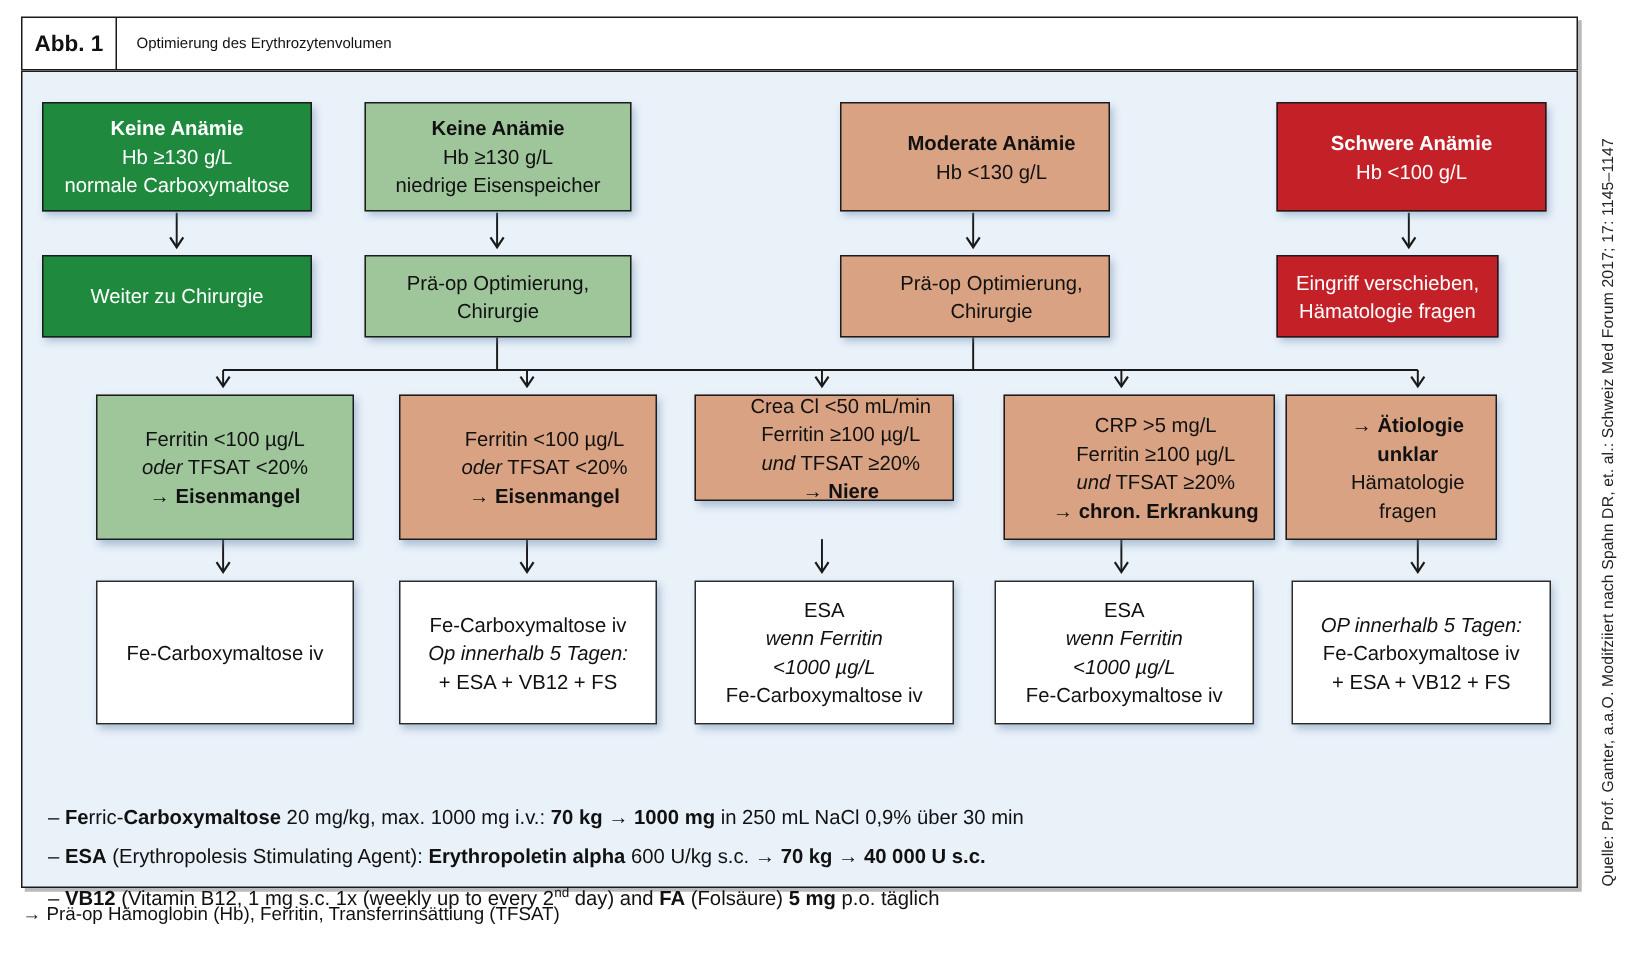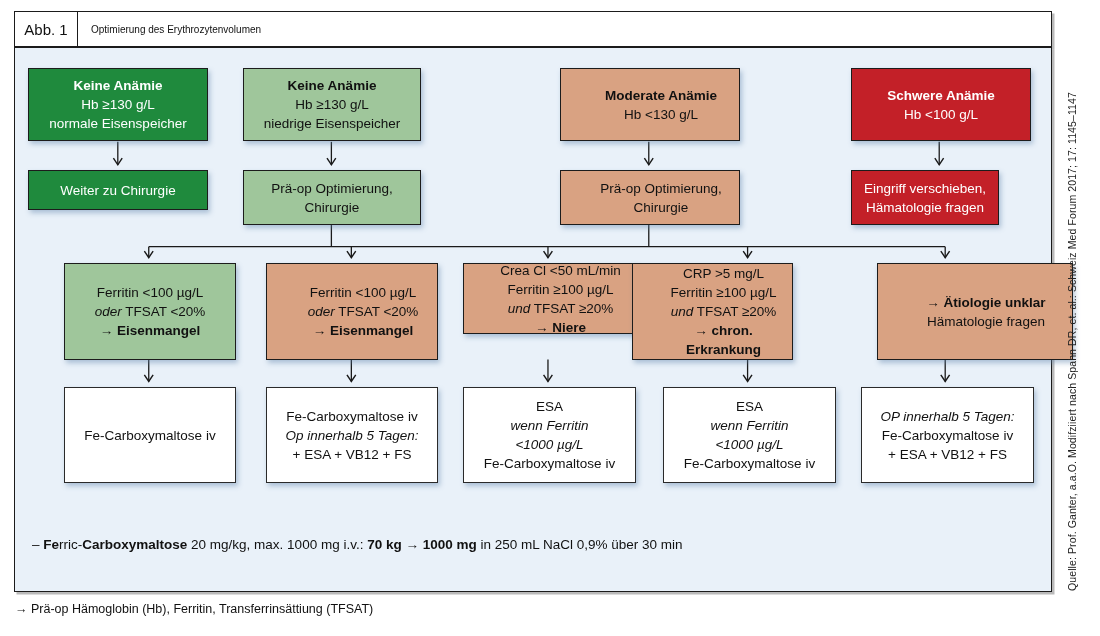--- a/index.html
+++ b/index.html
@@ -3,21 +3,21 @@
 <meta charset="utf-8">
 <style>
   html,body{margin:0;padding:0;background:#fff;}
   body{width:1100px;height:636px;overflow:hidden;font-family:"Liberation Sans",sans-serif;-webkit-font-smoothing:antialiased;}
   .page{position:relative;width:1100px;height:636px;background:#fff;}
 
   .titlebar{position:absolute;left:14px;top:11px;width:1038px;height:36px;background:#fff;
     border:1.6px solid #1b1b1b;box-sizing:border-box;display:flex;align-items:stretch;
     box-shadow:2.5px 2.5px 0 rgba(130,130,130,.55);}
   .abb{width:62px;border-right:1.4px solid #1b1b1b;display:flex;align-items:center;justify-content:center;
-    font-weight:normal;font-size:15px;color:#111;}
+    font-weight:bold;font-size:15px;color:#111;}
   .ttl{flex:1;display:flex;align-items:center;padding-left:13px;font-size:10px;color:#111;}
 
   .panel{position:absolute;left:14px;top:47px;width:1038px;height:545px;background:#e9f1f9;
     border:1.6px solid #1b1b1b;box-sizing:border-box;box-shadow:2.5px 2.5px 0 rgba(130,130,130,.55);}
   .connectors{position:absolute;left:0;top:0;width:100%;height:100%;pointer-events:none;}
 
   .box{position:absolute;box-sizing:border-box;border:1.5px solid #1c1c1c;
     display:flex;flex-direction:column;justify-content:center;align-items:center;
     text-align:center;font-size:13.5px;line-height:19px;color:#111;
     box-shadow:2px 3px 5px rgba(95,130,170,.45);}
@@ -73,37 +73,37 @@
         <path d="M337,312 V334" marker-end="url(#ah)"></path>
         <path d="M534,312 V334" marker-end="url(#ah)"></path>
         <path d="M734,312 V334" marker-end="url(#ah)"></path>
         <path d="M932,312 V334" marker-end="url(#ah)"></path>
       </g>
     </svg>
 
     <div class="box dark-green" style="left:13px;top:20px;width:180px;height:73px">
         <div><span class="b">Keine Anämie</span></div>
         <div><span>Hb ≥130 g/L</span></div>
-        <div><span>normale Eisenspeicher</span></div>
+        <div><span>normale Carboxymaltose</span></div>
       </div>
     <div class="box light-green" style="left:228px;top:20px;width:178px;height:73px">
         <div><span class="b">Keine Anämie</span></div>
         <div><span>Hb ≥130 g/L</span></div>
         <div><span>niedrige Eisenspeicher</span></div>
       </div>
     <div class="box salmon" style="left:545px;top:20px;width:180px;height:73px">
         <div><span class="b">Moderate Anämie</span></div>
         <div><span>Hb &lt;130 g/L</span></div>
       </div>
     <div class="box red" style="left:836px;top:20px;width:180px;height:73px">
         <div><span class="b">Schwere Anämie</span></div>
         <div><span>Hb &lt;100 g/L</span></div>
       </div>
 
-    <div class="box dark-green" style="left:13px;top:122px;width:180px;height:40px">
+    <div class="box dark-green" style="left:13px;top:122px;width:180px;height:55px">
         <div><span>Weiter zu Chirurgie</span></div>
       </div>
     <div class="box light-green" style="left:228px;top:122px;width:178px;height:55px">
         <div><span>Prä-op Optimierung,</span></div>
         <div><span>Chirurgie</span></div>
       </div>
     <div class="box salmon" style="left:545px;top:122px;width:180px;height:55px">
         <div><span>Prä-op Optimierung,</span></div>
         <div><span>Chirurgie</span></div>
       </div>
@@ -121,27 +121,27 @@
         <div><span>Ferritin &lt;100 µg/L</span></div>
         <div><span class="i">oder</span><span> TFSAT &lt;20%</span></div>
         <div><span class="b">→ Eisenmangel</span></div>
       </div>
     <div class="box salmon" style="left:448px;top:215px;width:173px;height:71px">
         <div><span>Crea Cl &lt;50 mL/min</span></div>
         <div><span>Ferritin ≥100 µg/L</span></div>
         <div><span class="i">und</span><span> TFSAT ≥20%</span></div>
         <div><span class="b">→ Niere</span></div>
       </div>
-    <div class="box salmon" style="left:617px;top:215px;width:161px;height:97px">
+    <div class="box salmon" style="left:654px;top:215px;width:181px;height:97px">
         <div><span>CRP &gt;5 mg/L</span></div>
         <div><span>Ferritin ≥100 µg/L</span></div>
         <div><span class="i">und</span><span> TFSAT ≥20%</span></div>
         <div><span class="b">→ chron. Erkrankung</span></div>
       </div>
-    <div class="box salmon" style="left:862px;top:215px;width:196px;height:97px">
+    <div class="box salmon" style="left:842px;top:215px;width:141px;height:97px">
         <div><span class="b">→ Ätiologie unklar</span></div>
         <div><span>Hämatologie fragen</span></div>
       </div>
 
     <div class="box white" style="left:49px;top:339px;width:172px;height:96px">
         <div><span>Fe-Carboxymaltose iv</span></div>
       </div>
     <div class="box white" style="left:251px;top:339px;width:172px;height:96px">
         <div><span>Fe-Carboxymaltose iv</span></div>
         <div><span class="i">Op innerhalb 5 Tagen:</span></div>
@@ -160,20 +160,22 @@
         <div><span>Fe-Carboxymaltose iv</span></div>
       </div>
     <div class="box white" style="left:846px;top:339px;width:173px;height:96px">
         <div><span class="i">OP innerhalb 5 Tagen:</span></div>
         <div><span>Fe-Carboxymaltose iv</span></div>
         <div><span>+ ESA + VB12 + FS</span></div>
       </div>
 
     <div class="notes">
         <div><span>– </span><span class="b">Fe</span><span>rric-</span><span class="b">Carboxymaltose</span><span> 20 mg/kg, max. 1000 mg i.v.: </span><span class="b">70 kg → 1000 mg</span><span> in 250 mL NaCl 0,9% über 30 min</span></div>
+        <div><span>– </span><span class="b">ESA</span><span> (Erythropolesis Stimulating Agent): </span><span class="b">Erythropoletin alpha</span><span> 600 U/kg s.c. </span><span class="b">→ 70 kg → 40 000 U s.c.</span></div>
+        <div><span>– </span><span class="b">VB12</span><span> (Vitamin B12, 1 mg s.c. 1x (weekly up to every 2</span><sup>nd</sup><span> day) and </span><span class="b">FA</span><span> (Folsäure) </span><span class="b">5 mg</span><span> p.o. täglich</span></div>
       </div>
   </div>
 
   <div class="source">Quelle: Prof. Ganter, a.a.O. Modifziiert nach Spahn DR, et. al.: Schweiz Med Forum 2017; 17: 1145–1147</div>
 
   <div class="footer">
     <div>→ Prä-op Hämoglobin (Hb), Ferritin, Transferrinsättiung (TFSAT)</div>
   </div>
 
 </div>

